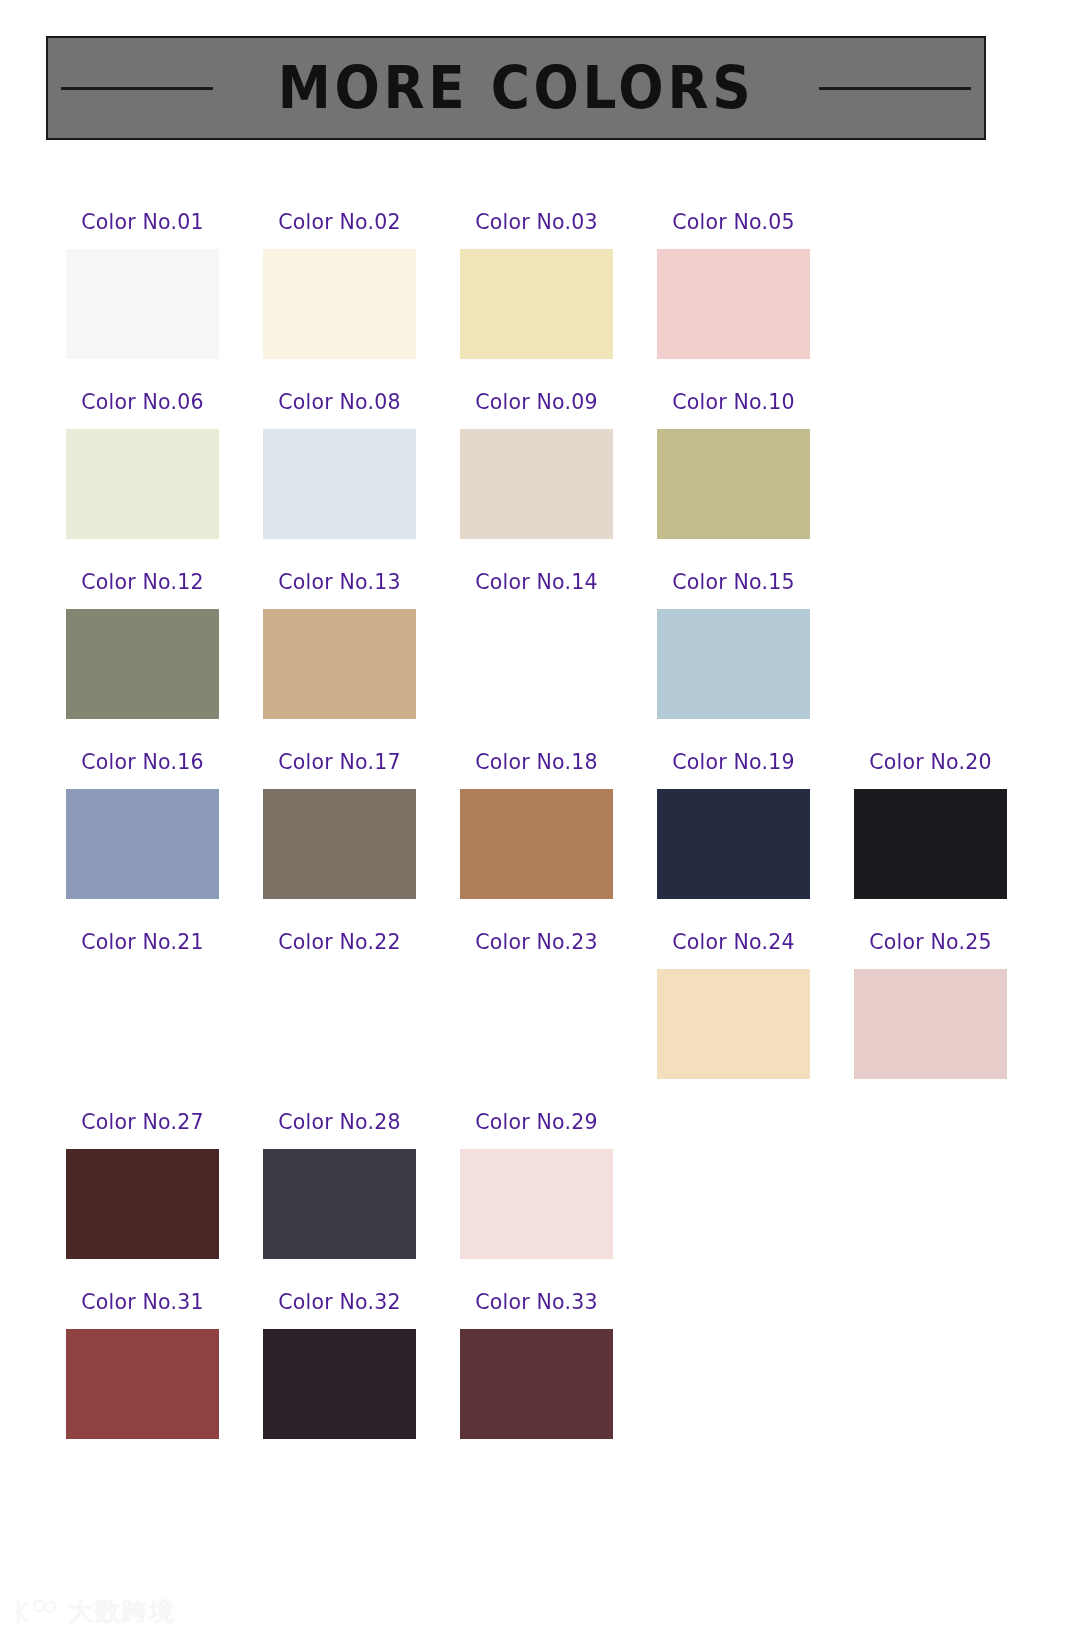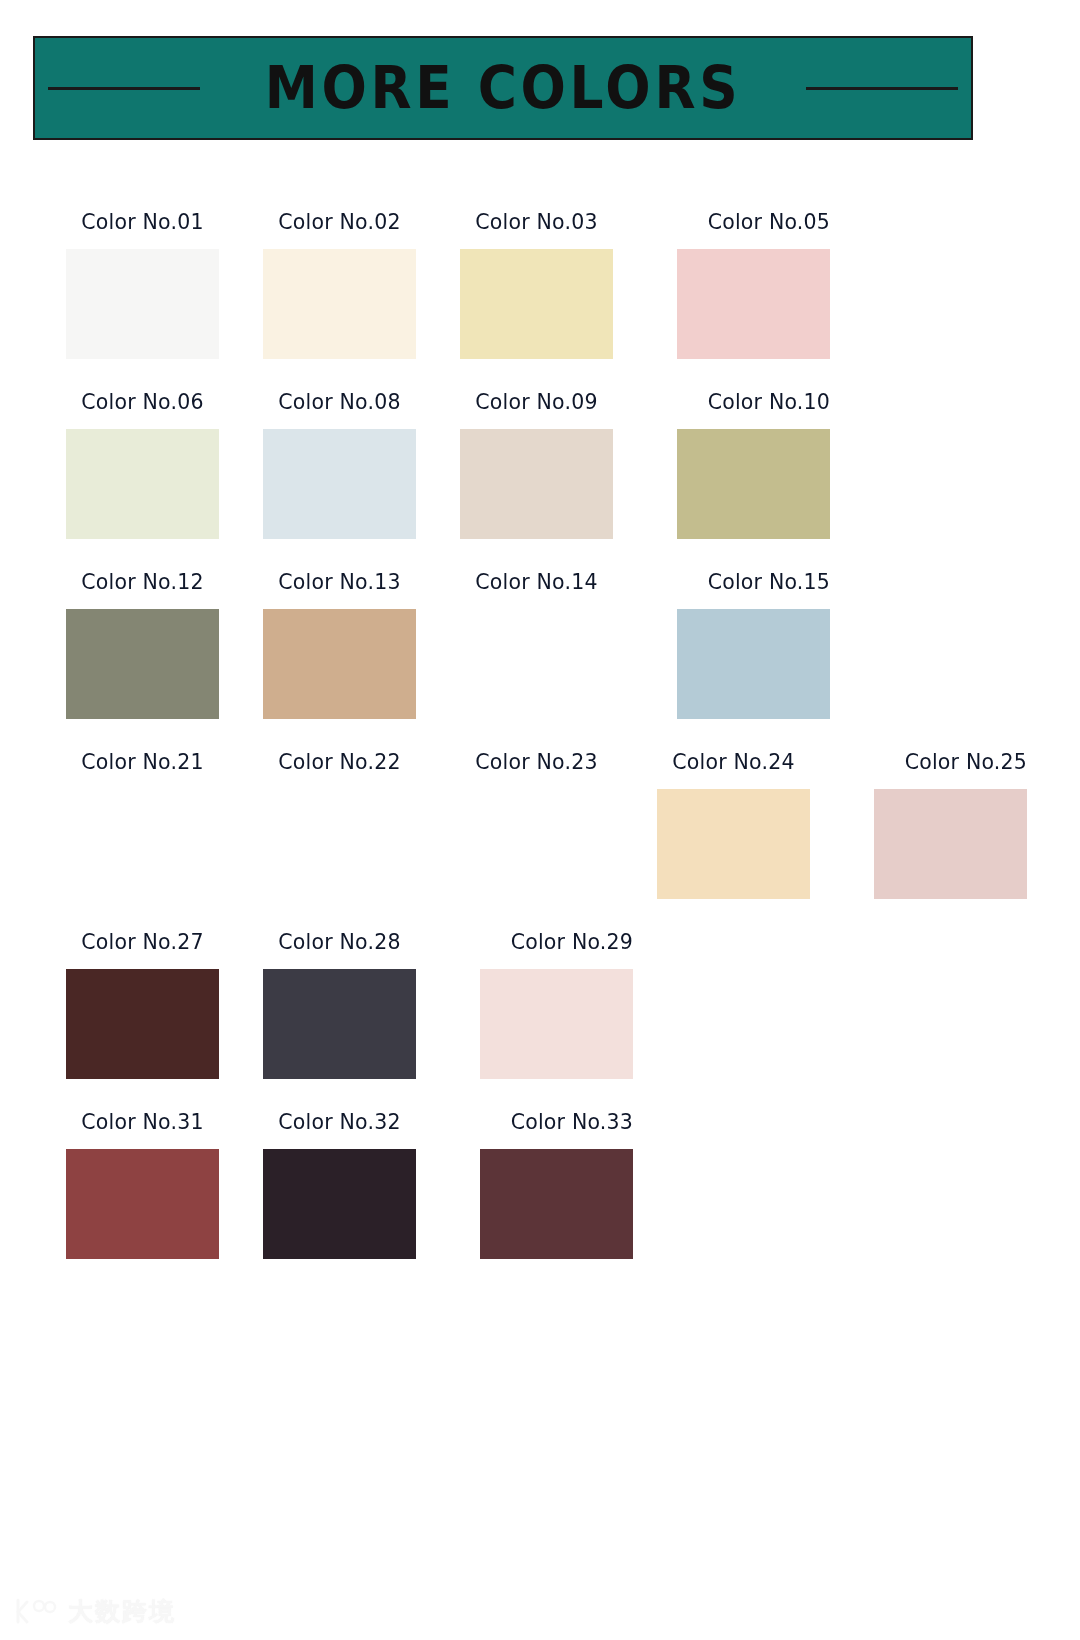--- a/index.html
+++ b/index.html
@@ -11,27 +11,27 @@
     height: 1640px;
     background: #ffffff;
     font-family: "Liberation Sans", sans-serif;
     overflow: hidden;
     position: relative;
   }
 
   
   .header-box {
     position: absolute;
-    left: 33px;
+    left: 46px;
     top: 36px;
     width: 940px;
     height: 104px;
     border: 2px solid #1a1a1a;
     box-sizing: border-box;
-    background: #0f766e;
+    background: #737373;
     display: flex;
     align-items: center;
     justify-content: center;
   }
   .header-inner {
     display: flex;
     align-items: center;
     justify-content: center;
     gap: 44px;
     width: 100%;
@@ -67,26 +67,26 @@
   }
   .swatch-cell {
     width: 193px;
     margin-right: 4px;
     height: 180px;
     box-sizing: border-box;
     display: flex;
     flex-direction: column;
     align-items: center;
   }
-  .swatch-cell:last-child { margin-right: 0; align-items: flex-end; }
+  .swatch-cell:last-child { margin-right: 0; }
 
   .swatch-label {
     font-family: "DejaVu Sans", sans-serif;
     font-size: 20.5px;
-    color: #0f172a;
+    color: #4c1d95;
     letter-spacing: 0.2px;
     line-height: 1;
     margin-bottom: 16px;
     white-space: nowrap;
   }
   .swatch-chip {
     width: 153px;
     height: 110px;
   }
   .swatch-chip.empty {
@@ -175,20 +175,42 @@
         <div class="swatch-label">Color No.13</div>
         <div class="swatch-chip" style="background: rgb(207, 174, 142);"></div>
       </div>
       <div class="swatch-cell">
         <div class="swatch-label">Color No.14</div>
         <div class="swatch-chip empty"></div>
       </div>
       <div class="swatch-cell">
         <div class="swatch-label">Color No.15</div>
         <div class="swatch-chip" style="background: rgb(180, 203, 214);"></div>
+      </div>
+    </div>
+    <div class="grid-row">
+      <div class="swatch-cell">
+        <div class="swatch-label">Color No.16</div>
+        <div class="swatch-chip" style="background: rgb(141, 153, 184);"></div>
+      </div>
+      <div class="swatch-cell">
+        <div class="swatch-label">Color No.17</div>
+        <div class="swatch-chip" style="background: rgb(124, 113, 101);"></div>
+      </div>
+      <div class="swatch-cell">
+        <div class="swatch-label">Color No.18</div>
+        <div class="swatch-chip" style="background: rgb(174, 126, 91);"></div>
+      </div>
+      <div class="swatch-cell">
+        <div class="swatch-label">Color No.19</div>
+        <div class="swatch-chip" style="background: rgb(37, 43, 65);"></div>
+      </div>
+      <div class="swatch-cell">
+        <div class="swatch-label">Color No.20</div>
+        <div class="swatch-chip" style="background: rgb(27, 26, 31);"></div>
       </div>
     </div>
     <div class="grid-row">
       <div class="swatch-cell">
         <div class="swatch-label">Color No.21</div>
         <div class="swatch-chip empty"></div>
       </div>
       <div class="swatch-cell">
         <div class="swatch-label">Color No.22</div>
         <div class="swatch-chip empty"></div>

